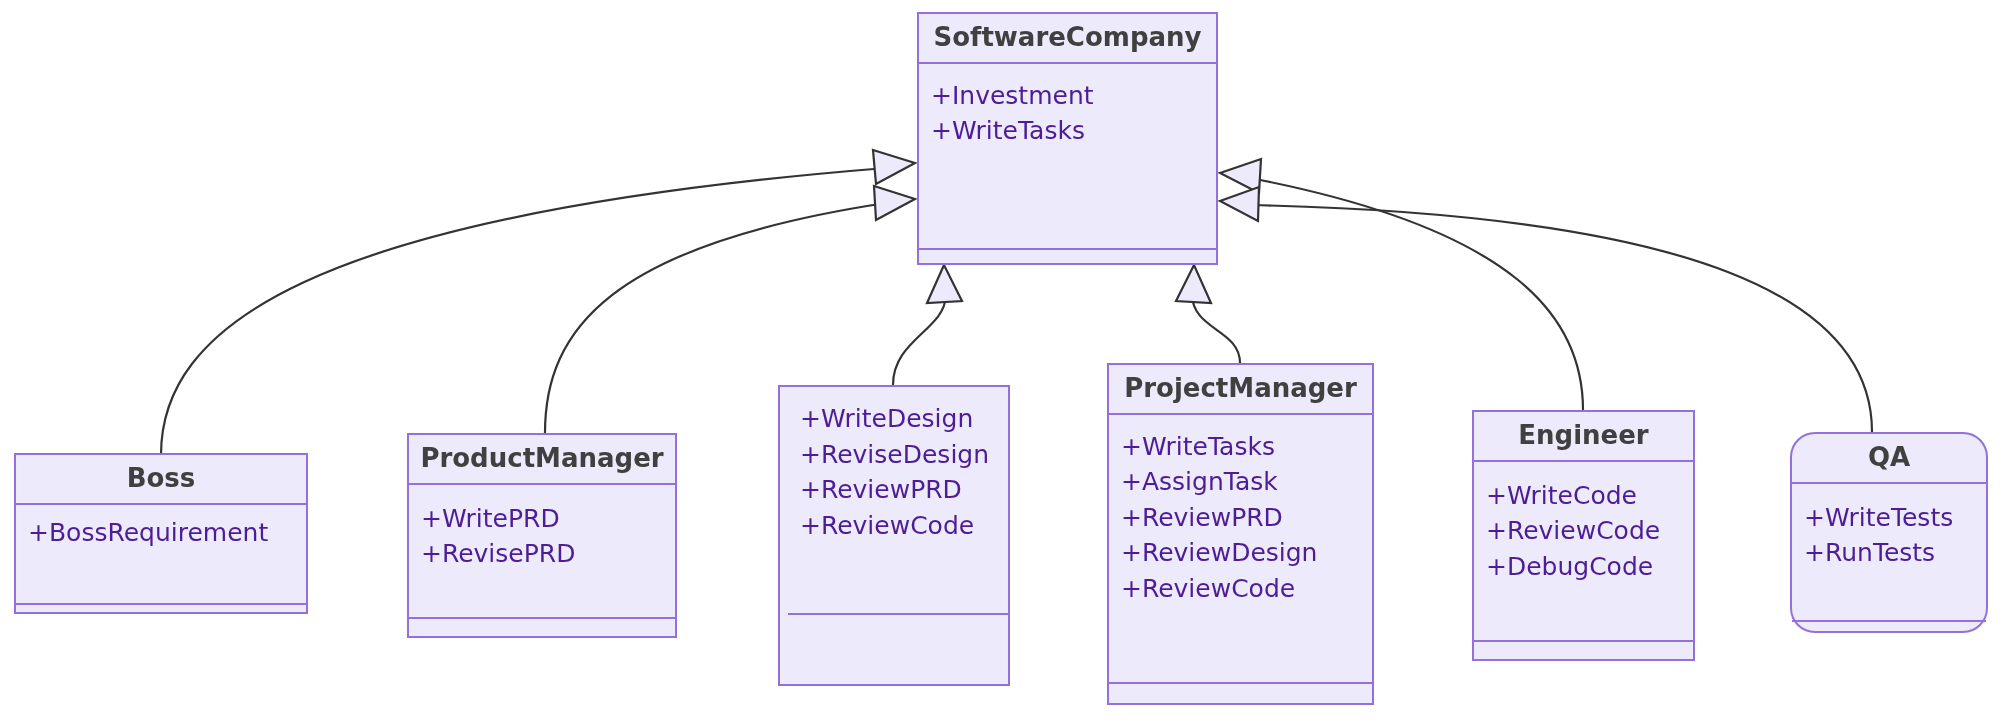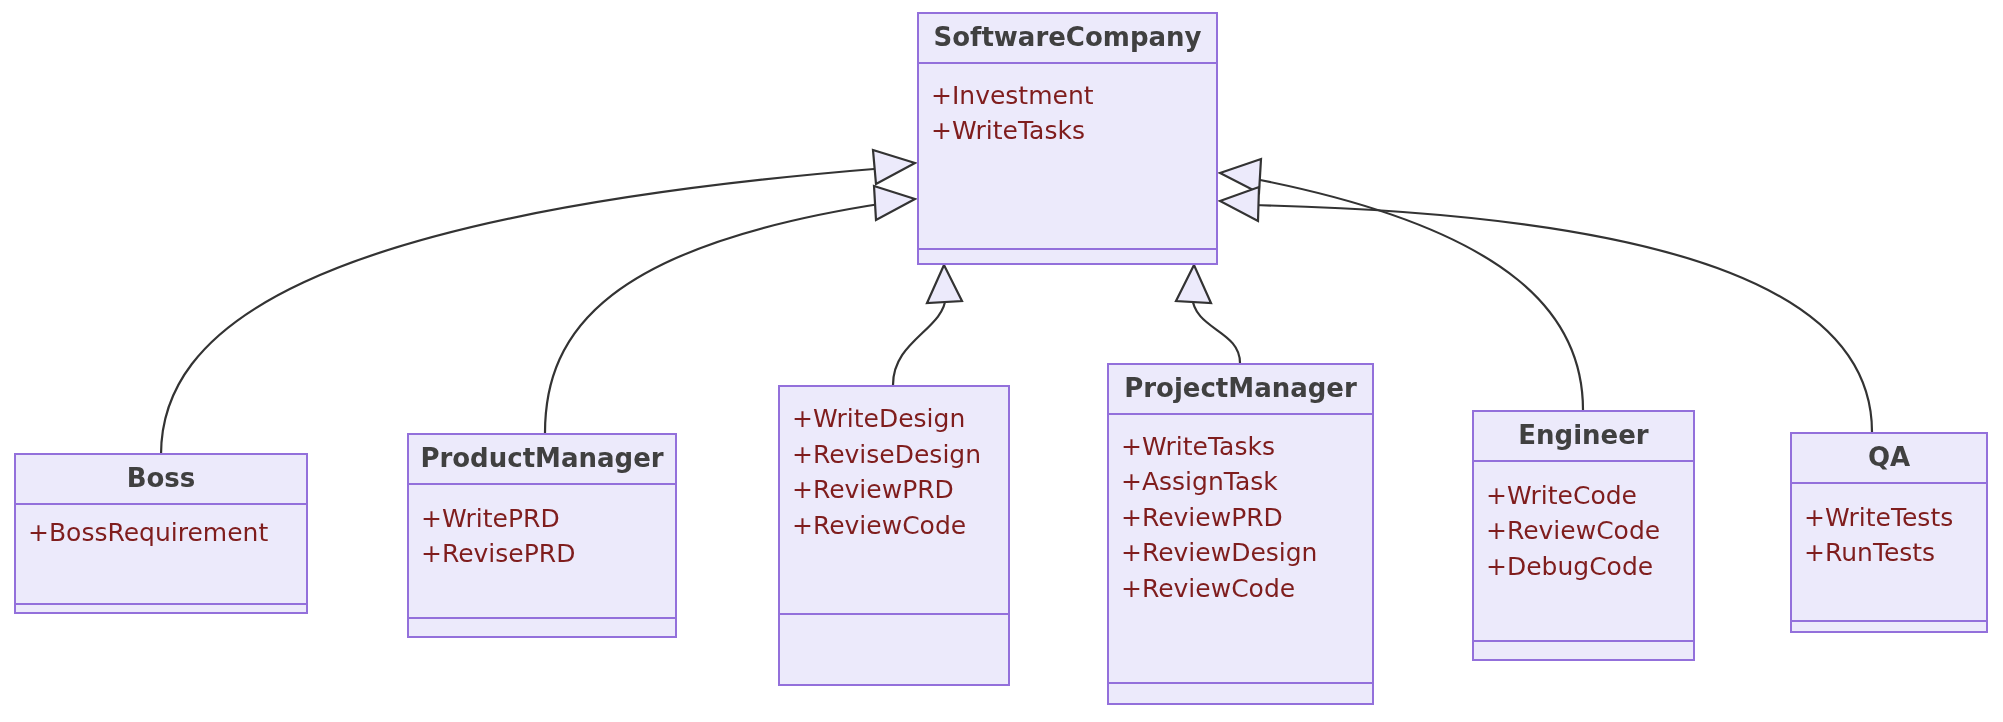--- a/index.html
+++ b/index.html
@@ -41,21 +41,21 @@
     border-bottom: 2px solid #9370DB;
     white-space: nowrap;
   }
   .uml-members {
     box-sizing: border-box;
     padding: 10px 12px 10px 12px;
     border-bottom: 2px solid #9370DB;
   }
   .uml-member {
     font-size: 25px;
-    color: #7f1d1d;
+    color: #4c1d95;
     line-height: 1.42;
     white-space: nowrap;
   }
   .uml-ops {
     box-sizing: border-box;
     height: 24px;
   }
 </style>
 </head>
 <body>
@@ -115,21 +115,21 @@
   <div class="uml-class" style="left:407px; top:433px; width:270px; height:205px;">
     <div class="uml-title">ProductManager</div>
     <div class="uml-members" style="height:134px; padding-top:16px;">
       <div class="uml-member">+WritePRD</div>
       <div class="uml-member">+RevisePRD</div>
     </div>
     <div class="uml-ops"></div>
   </div>
 
   <div class="uml-class" style="left:778px; top:385px; width:232px; height:301px;">
-    <div class="uml-members" style="height:228px; padding-top:14px;">
+    <div class="uml-members" style="height:228px; padding-top:14px;margin-left:8px;">
       <div class="uml-member">+WriteDesign</div>
       <div class="uml-member">+ReviseDesign</div>
       <div class="uml-member">+ReviewPRD</div>
       <div class="uml-member">+ReviewCode</div>
     </div>
     <div class="uml-ops"></div>
   </div>
 
   <div class="uml-class" style="left:1107px; top:363px; width:267px; height:342px;">
     <div class="uml-title">ProjectManager</div>
@@ -146,21 +146,21 @@
   <div class="uml-class" style="left:1472px; top:410px; width:223px; height:251px;">
     <div class="uml-title">Engineer</div>
     <div class="uml-members" style="height:180px; padding-top:16px;">
       <div class="uml-member">+WriteCode</div>
       <div class="uml-member">+ReviewCode</div>
       <div class="uml-member">+DebugCode</div>
     </div>
     <div class="uml-ops"></div>
   </div>
 
-  <div class="uml-class" style="left:1790px; top:432px; width:198px; height:201px;">
+  <div class="uml-class" style="left:1790px; top:432px; width:198px; height:201px;border-radius:25px;">
     <div class="uml-title">QA</div>
     <div class="uml-members" style="height:138px; padding-top:16px;">
       <div class="uml-member">+WriteTests</div>
       <div class="uml-member">+RunTests</div>
     </div>
     <div class="uml-ops"></div>
   </div>
 
 </div>
 

